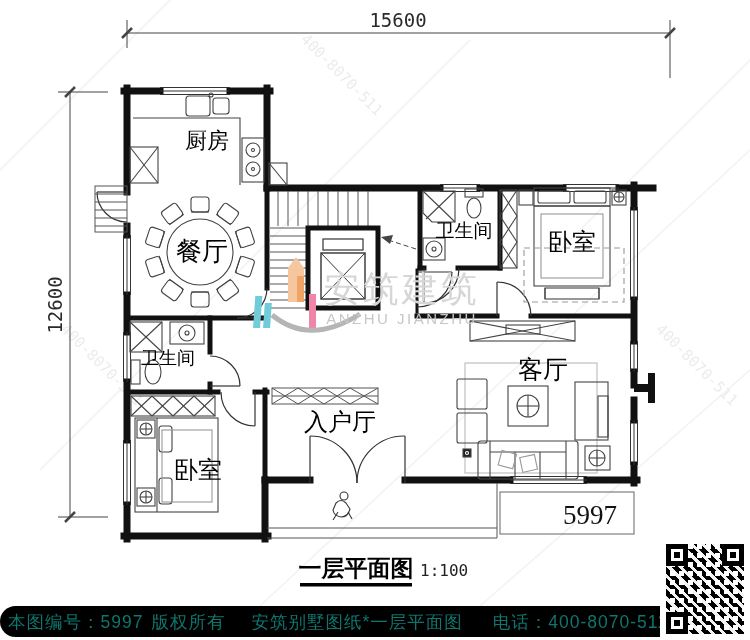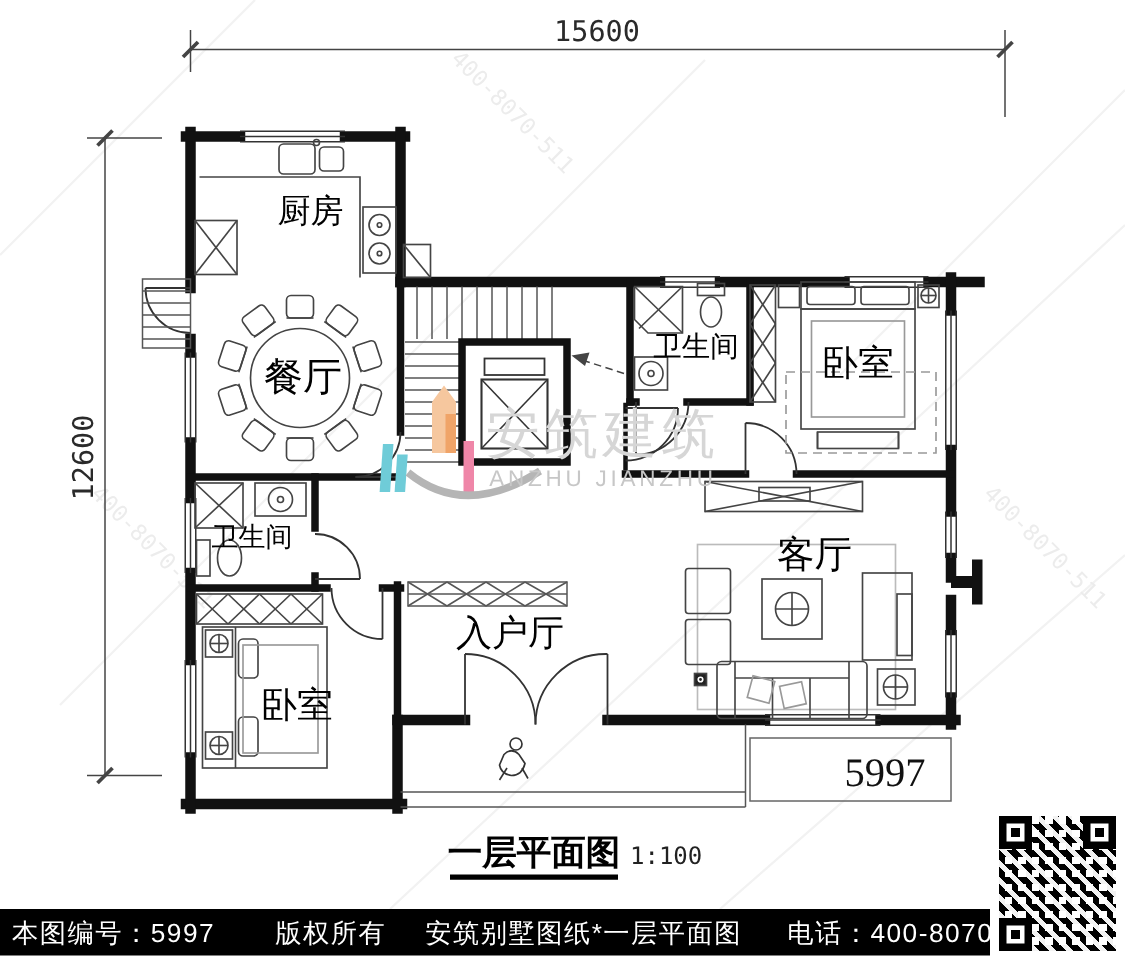--- a/index.html
+++ b/index.html
@@ -9,24 +9,24 @@
   .dim{font-family:"DejaVu Sans Mono",monospace;font-size:19px;fill:#2a2a2a;}
   .lbl{font-family:"Liberation Serif",serif;fill:#000;}
   .planno{font-family:"Liberation Serif",serif;font-size:27px;fill:#111;}
   .wm-cn{font-family:"Liberation Serif",serif;font-size:36px;letter-spacing:3px;fill:#d6d6d6;}
   .wm-en{font-family:"Liberation Sans",sans-serif;font-size:15px;letter-spacing:2.5px;fill:#c7c7c7;}
   .wm-ph{font-family:"DejaVu Sans Mono",monospace;font-size:15px;fill:#ececec;}
   .title-cn{font-family:"Liberation Serif",serif;font-size:23px;font-weight:600;fill:#000;}
   .title-scale{font-family:"DejaVu Sans Mono",monospace;font-size:16px;fill:#222;}
   
   .footer{position:absolute;left:0;top:606px;width:750px;height:31px;background:#000;
-          display:flex;align-items:center;color:#ffffff;font-size:17.5px;font-weight:500;
-          letter-spacing:1px;white-space:nowrap;}
+          display:flex;align-items:center;color:#0f766e;font-size:17.5px;font-weight:500;
+          letter-spacing:1px;white-space:nowrap;border-radius:16px;}
   .footer span{display:inline-block;}
-  .f1{margin-left:8px;} .f2{margin-left:40px;} .f3{margin-left:26px;}
+  .f1{margin-left:8px;} .f2{margin-left:8px;} .f3{margin-left:26px;}
   .f4{margin-left:30px;} .f5{margin-left:26px;}
   
   .qrbox{position:absolute;left:660px;top:536px;width:90px;height:104px;background:#fff;}
   .qr{position:absolute;left:6px;top:8px;width:78px;height:90px;background-color:#fff;
       background-image:
         repeating-linear-gradient(45deg, rgba(255,255,255,.95) 0 3px, rgba(255,255,255,0) 3px 8px),
         repeating-linear-gradient(90deg,#000 0 4px,transparent 4px 9px),
         repeating-linear-gradient(0deg,#000 0 4px,#fff 4px 9px);}
   .qr-finder{position:absolute;width:22px;height:22px;border:5px solid #000;background:#fff;box-sizing:border-box;}
   .qr-finder::after{content:"";position:absolute;left:3px;top:3px;width:6px;height:6px;background:#000;}

